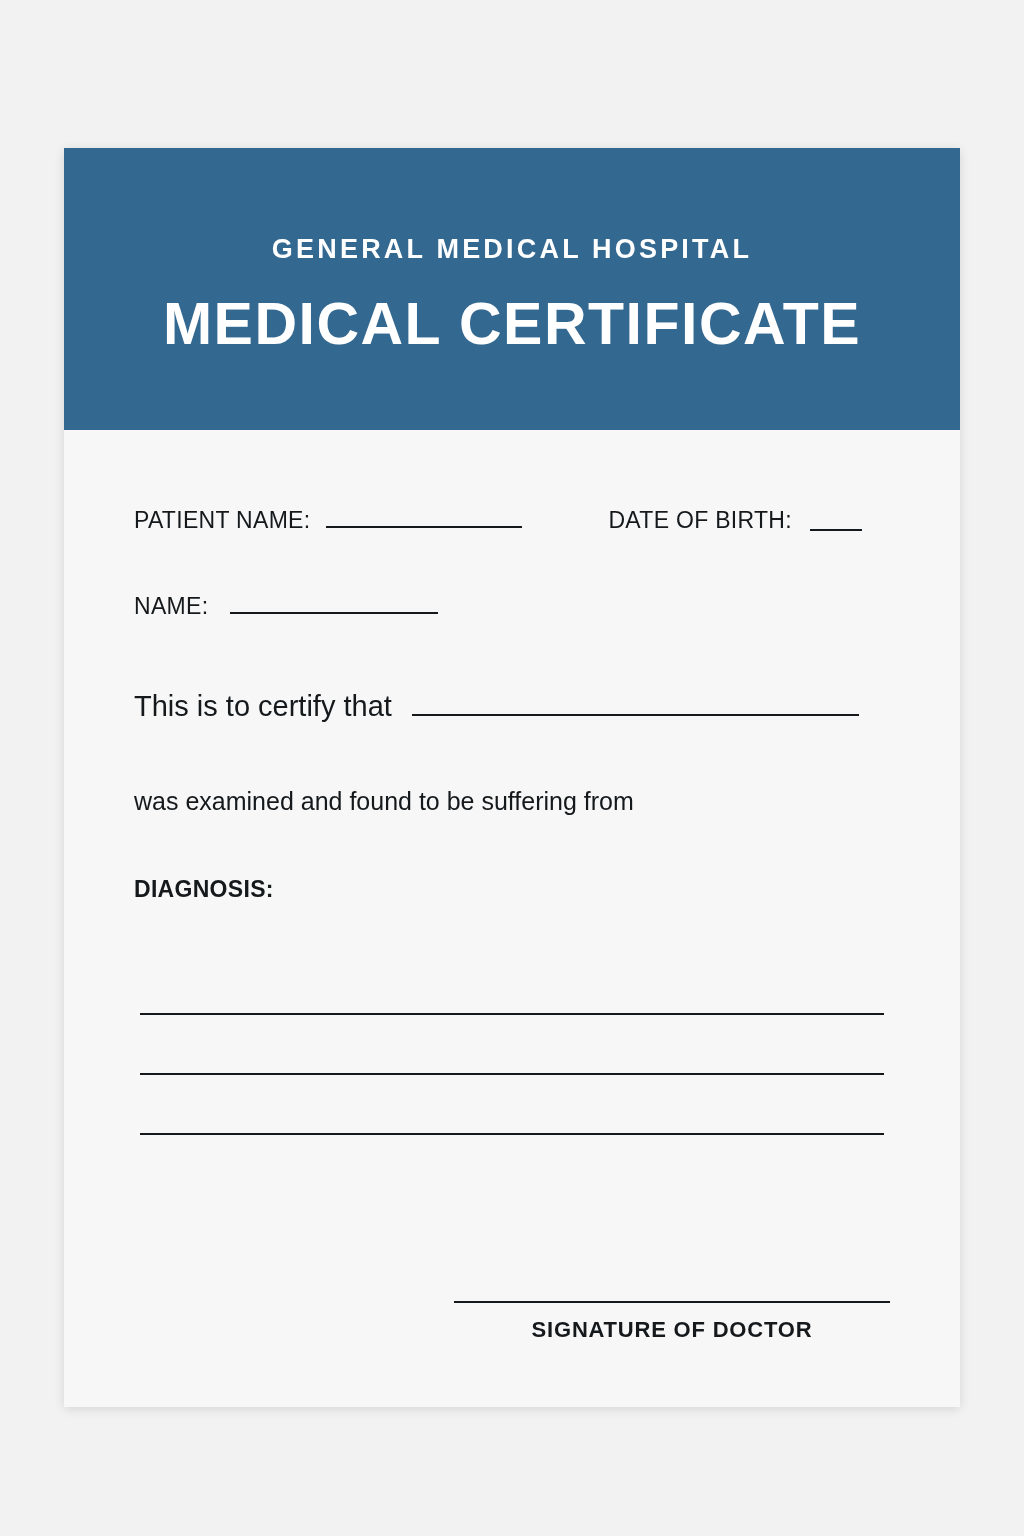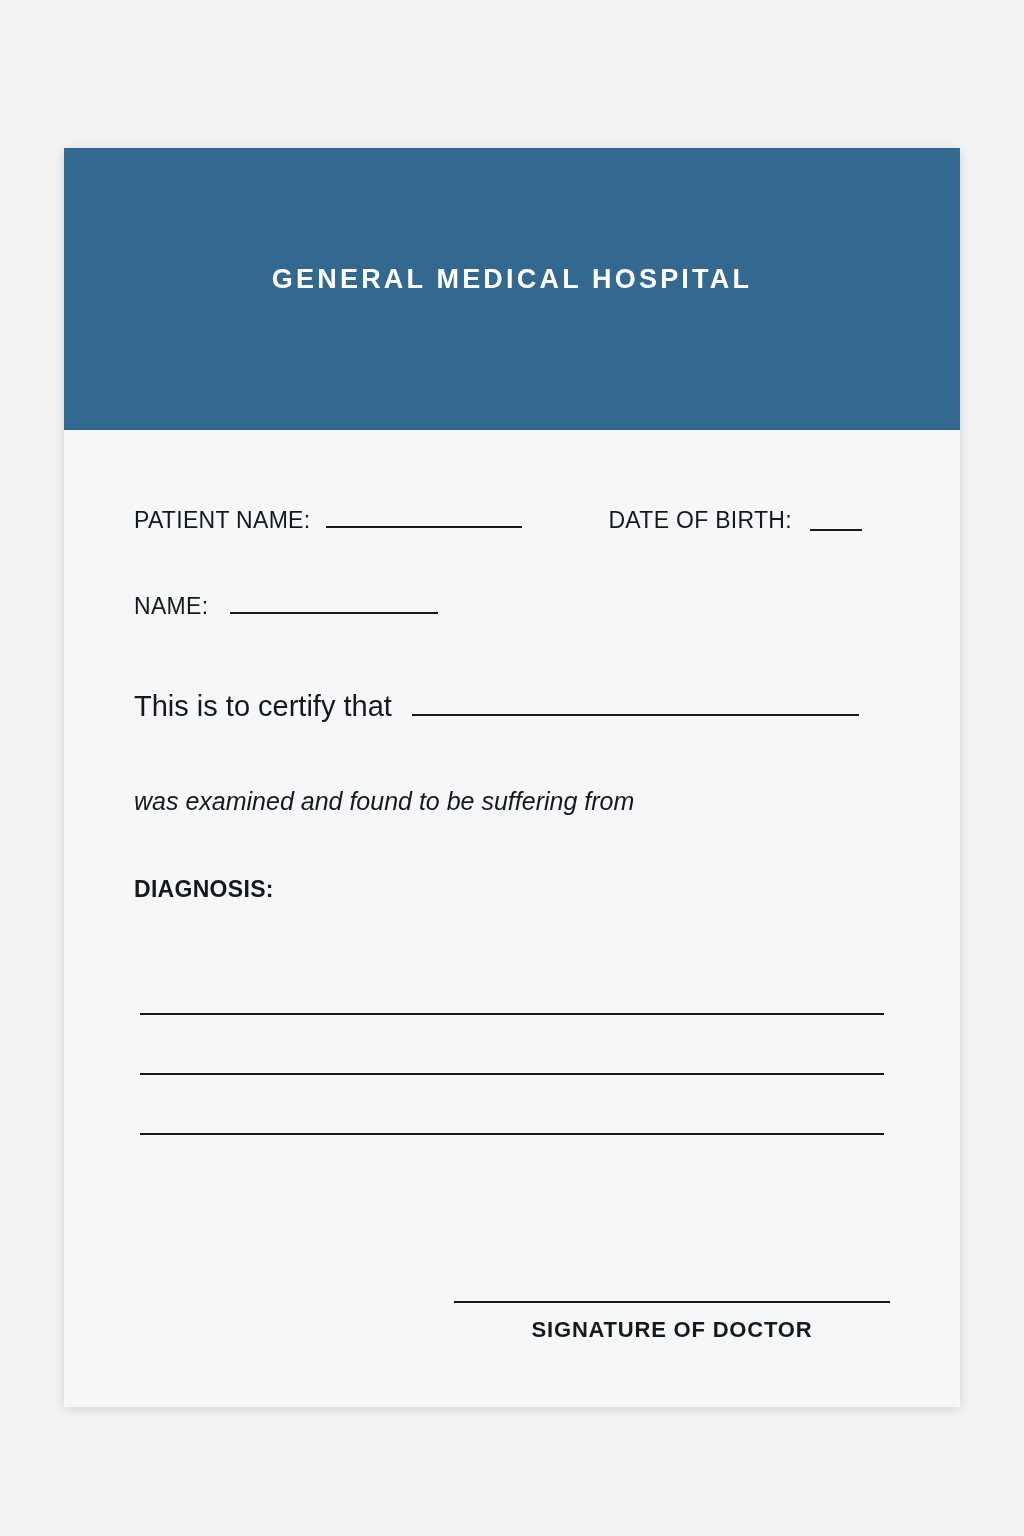--- a/index.html
+++ b/index.html
@@ -118,21 +118,20 @@
   .certify-row .blank-certify {
     width: 447px;
     margin-left: 20px;
     border-bottom-width: 2px;
   }
 
   .examined {
     margin-top: 64px;
     font-size: 25px;
     color: #15191c;
-    font-style: italic;
   }
 
   .diagnosis {
     margin-top: 60px;
     font-size: 23px;
     font-weight: 700;
     letter-spacing: 0.3px;
     color: #15191c;
   }
 
@@ -166,20 +165,21 @@
     color: #15191c;
   }
 </style>
 </head>
 <body>
 
 <div class="page">
 
   <div class="header">
     <div class="hospital-name">GENERAL MEDICAL HOSPITAL</div>
+    <div class="cert-title">MEDICAL CERTIFICATE</div>
   </div>
 
   <div class="body">
 
     <div class="row r1">
       <span class="field-label">PATIENT NAME:</span>
       <span class="blank blank-name"></span>
       <span class="dob-group">
         <span class="field-label">DATE OF BIRTH:</span>
         <span class="blank blank-dob"></span>

